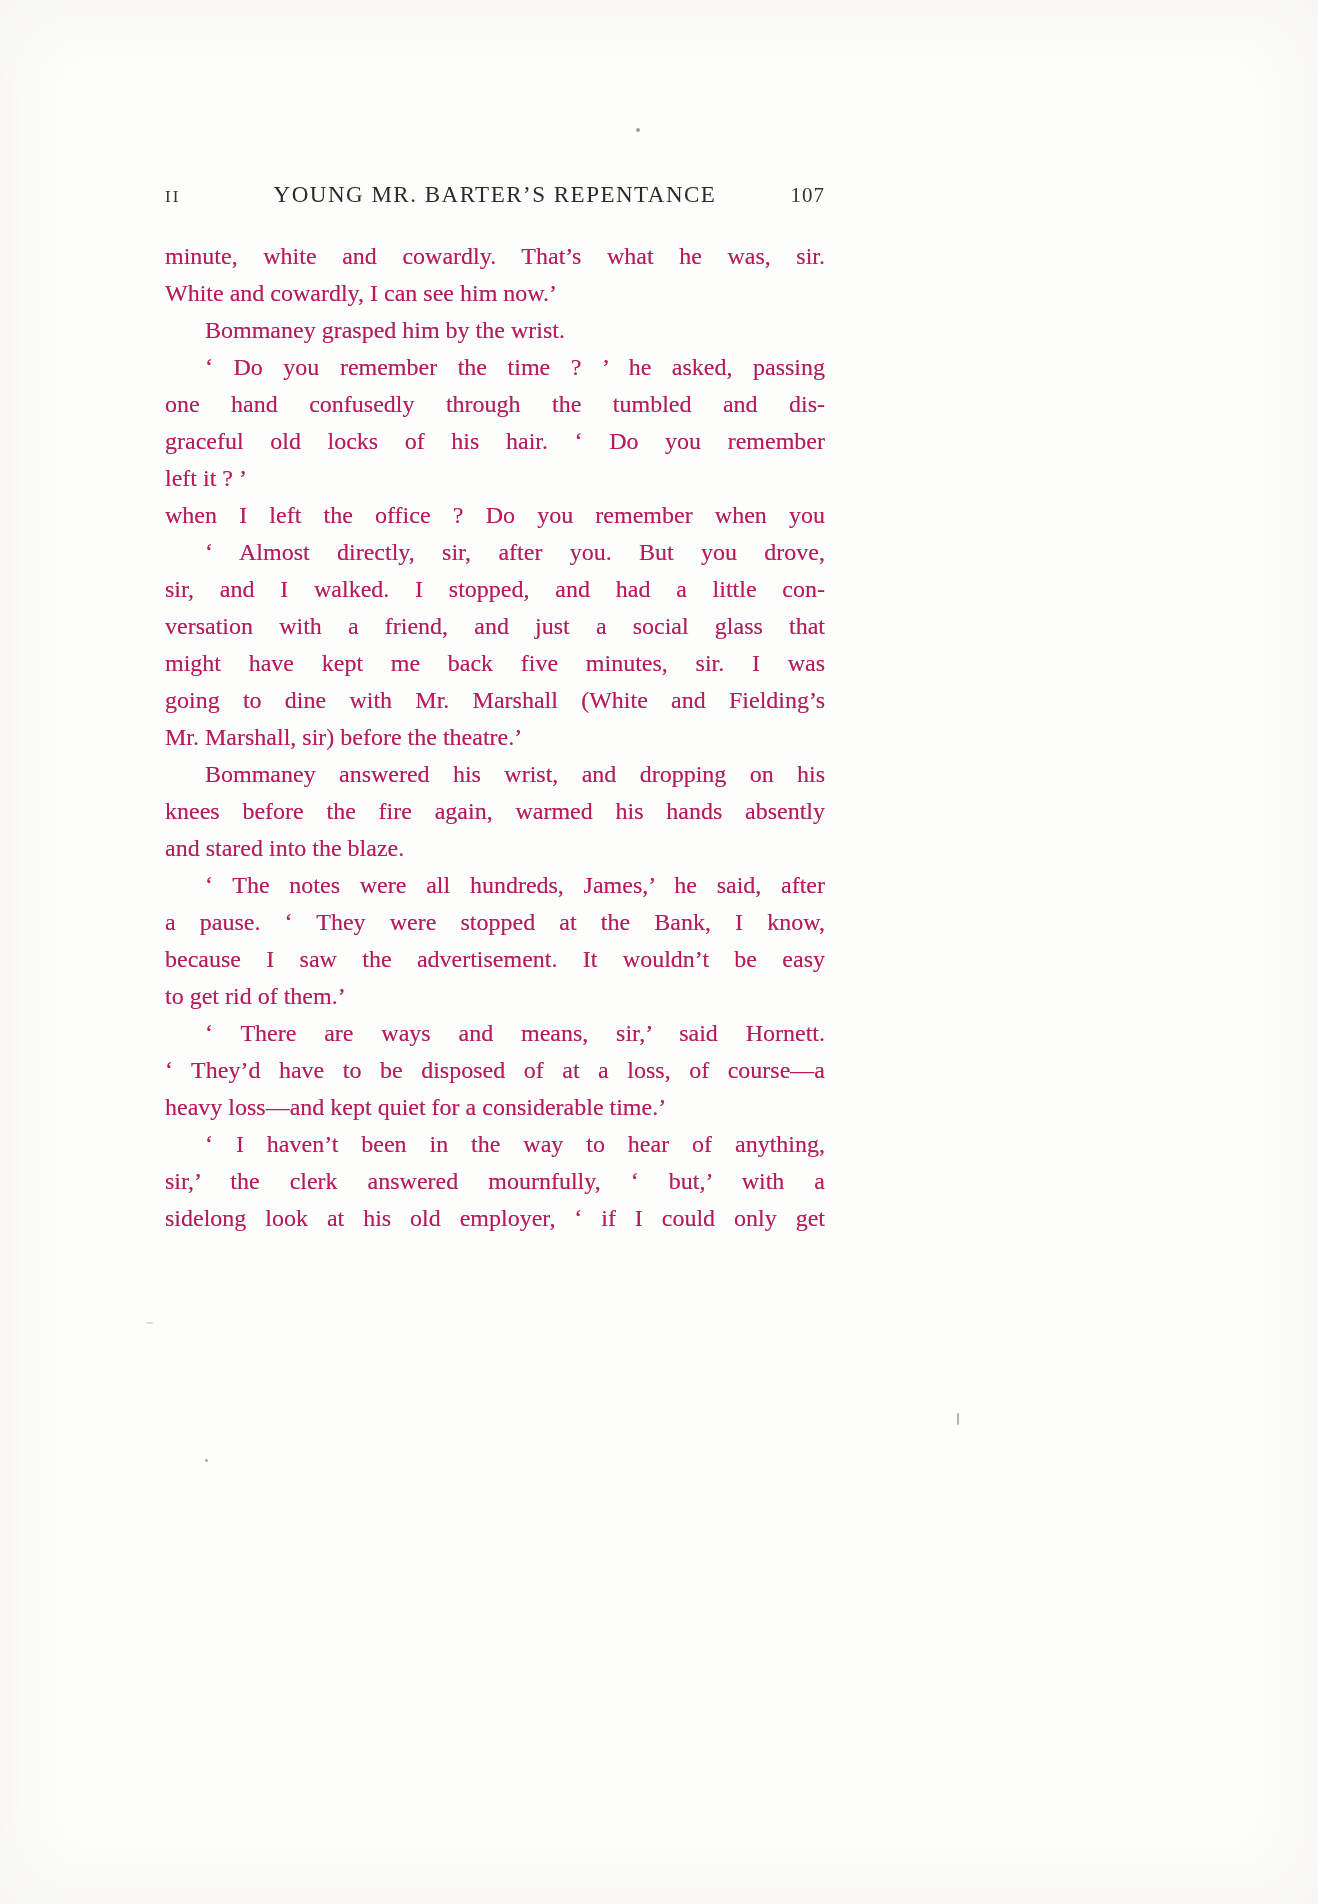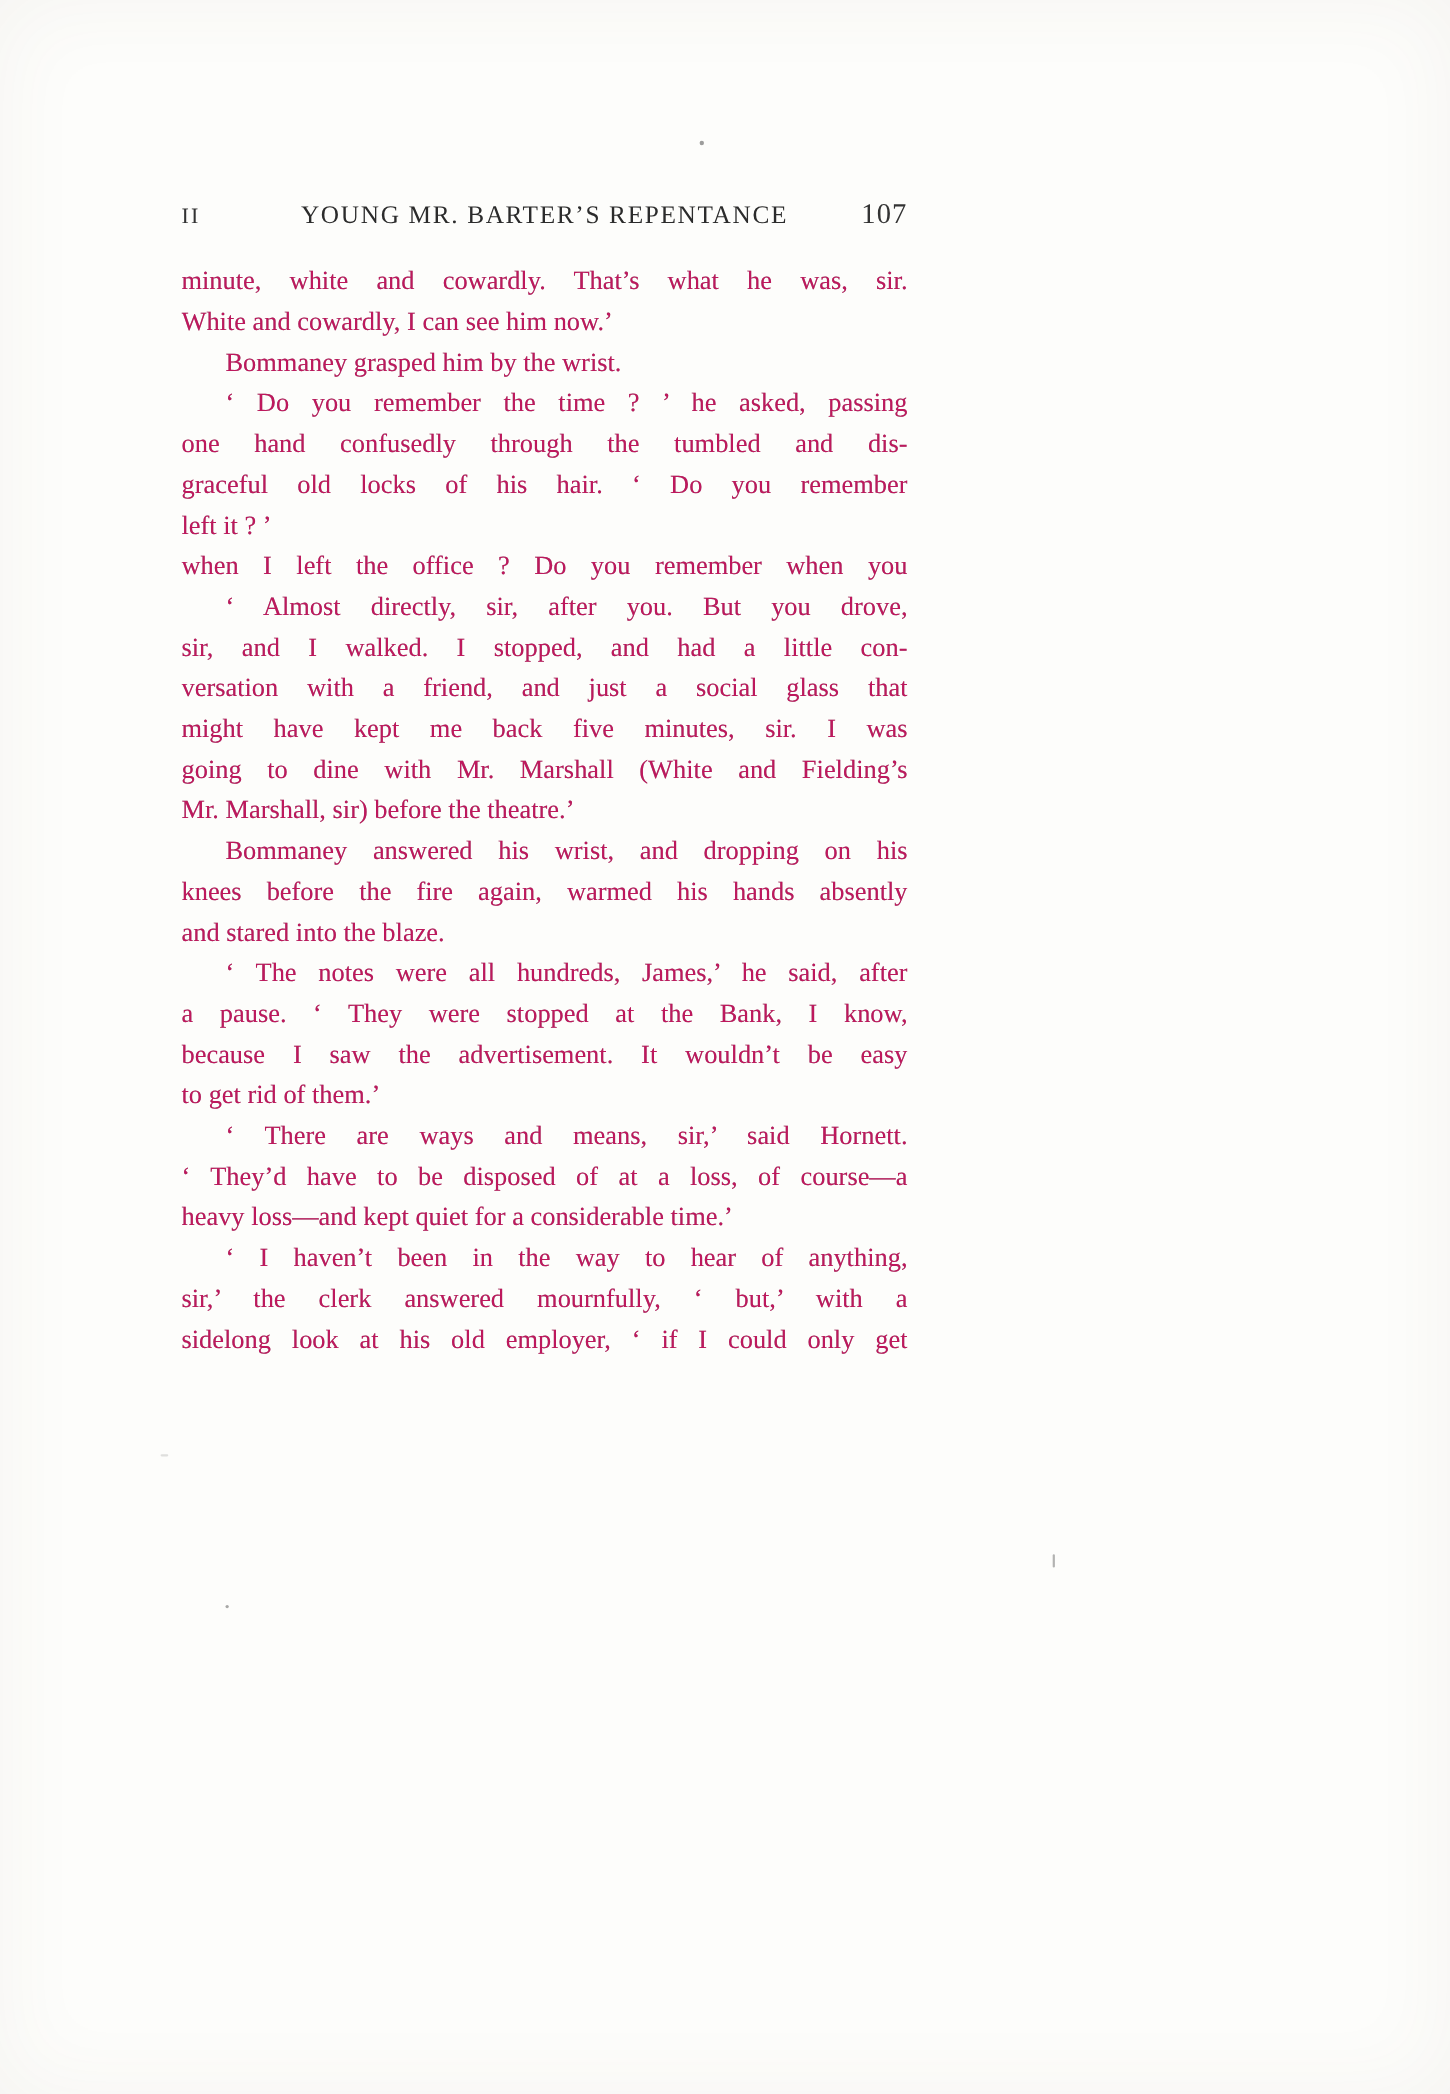--- a/index.html
+++ b/index.html
@@ -27,33 +27,33 @@
     width: 660px;
   }
   .page-header {
     display: grid;
     grid-template-columns: 1fr auto 1fr;
     align-items: baseline;
     line-height: 30px;
     margin-bottom: 26px;
   }
   .chapter-number {
-    font-size: 20px;
+    font-size: 17px;
     letter-spacing: 2px;
     color: #333;
   }
   .running-title {
     font-size: 23px;
     letter-spacing: 1.5px;
     text-align: left;
     color: #2b2b2b;
     white-space: nowrap;
   }
   .page-number {
-    font-size: 26px;
+    font-size: 21px;
     text-align: right;
     letter-spacing: 1px;
     color: #333;
   }
   .paragraph {
     margin: 0;
   }
   .line {
     font-size: 24px;
     line-height: 37px;

